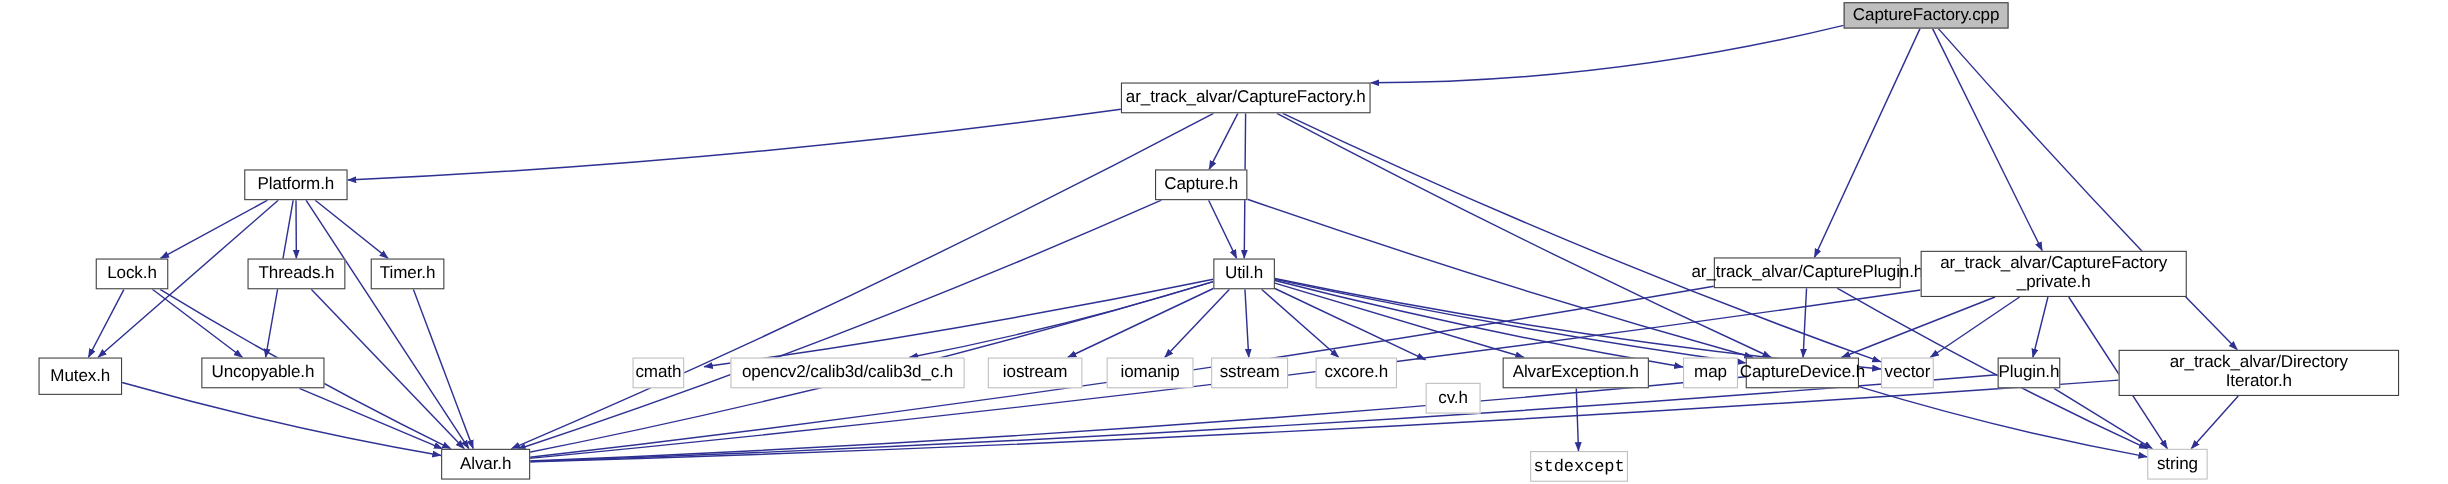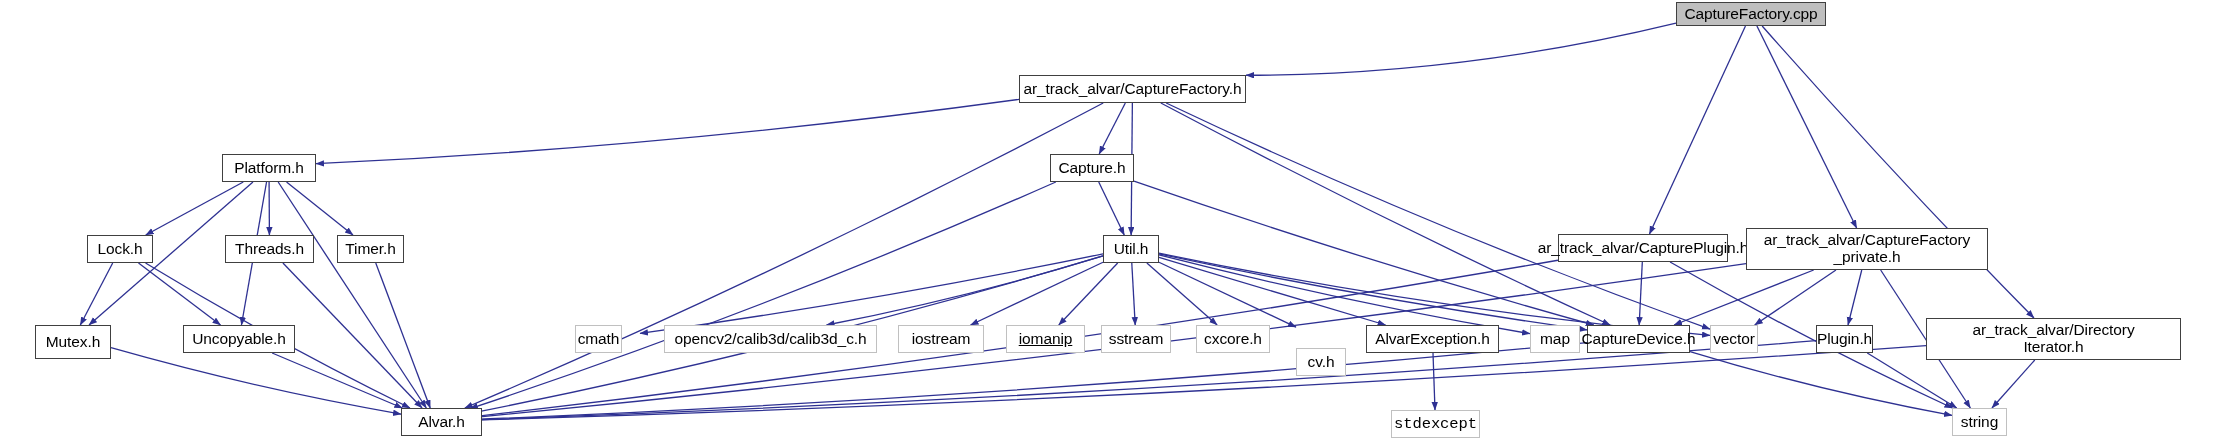--- a/index.html
+++ b/index.html
@@ -123,21 +123,21 @@
 _private.h</div>
       <div class="node hdr" style="left: 87px; top: 235px; width: 66px; height: 28px;">Lock.h</div>
       <div class="node hdr" style="left: 225px; top: 235px; width: 89px; height: 28px;">Threads.h</div>
       <div class="node hdr" style="left: 337px; top: 235px; width: 67px; height: 28px;">Timer.h</div>
       <div class="node hdr" style="left: 1103px; top: 235px; width: 56px; height: 28px;">Util.h</div>
       <div class="node hdr" style="left: 35px; top: 325px; width: 76px; height: 34px;">Mutex.h</div>
       <div class="node hdr" style="left: 183px; top: 325px; width: 112px; height: 28px;">Uncopyable.h</div>
       <div class="node " style="left: 575px; top: 325px; width: 47px; height: 28px;">cmath</div>
       <div class="node " style="left: 664px; top: 325px; width: 213px; height: 28px;">opencv2/calib3d/calib3d_c.h</div>
       <div class="node " style="left: 898px; top: 325px; width: 86px; height: 28px;">iostream</div>
-      <div class="node " style="left: 1006px; top: 325px; width: 79px; height: 28px; text-decoration: underline;">iomanip</div>
+      <div class="node " style="left: 1006px; top: 325px; width: 79px; height: 28px;">iomanip</div>
       <div class="node " style="left: 1101px; top: 325px; width: 70px; height: 28px;">sstream</div>
       <div class="node " style="left: 1196px; top: 325px; width: 74px; height: 28px;">cxcore.h</div>
       <div class="node " style="left: 1296px; top: 325px; width: 50px; height: 28px; margin-top: 23px;">cv.h</div>
       <div class="node hdr" style="left: 1366px; top: 325px; width: 133px; height: 28px;">AlvarException.h</div>
       <div class="node " style="left: 1530px; top: 325px; width: 50px; height: 28px;">map</div>
       <div class="node hdr" style="left: 1587px; top: 325px; width: 103px; height: 28px;">CaptureDevice.h</div>
       <div class="node " style="left: 1710px; top: 325px; width: 48px; height: 28px;">vector</div>
       <div class="node hdr" style="left: 1816px; top: 325px; width: 57px; height: 28px;">Plugin.h</div>
       <div class="node hdr" style="left: 1926px; top: 318px; width: 255px; height: 42px;">ar_track_alvar/Directory
 Iterator.h</div>

